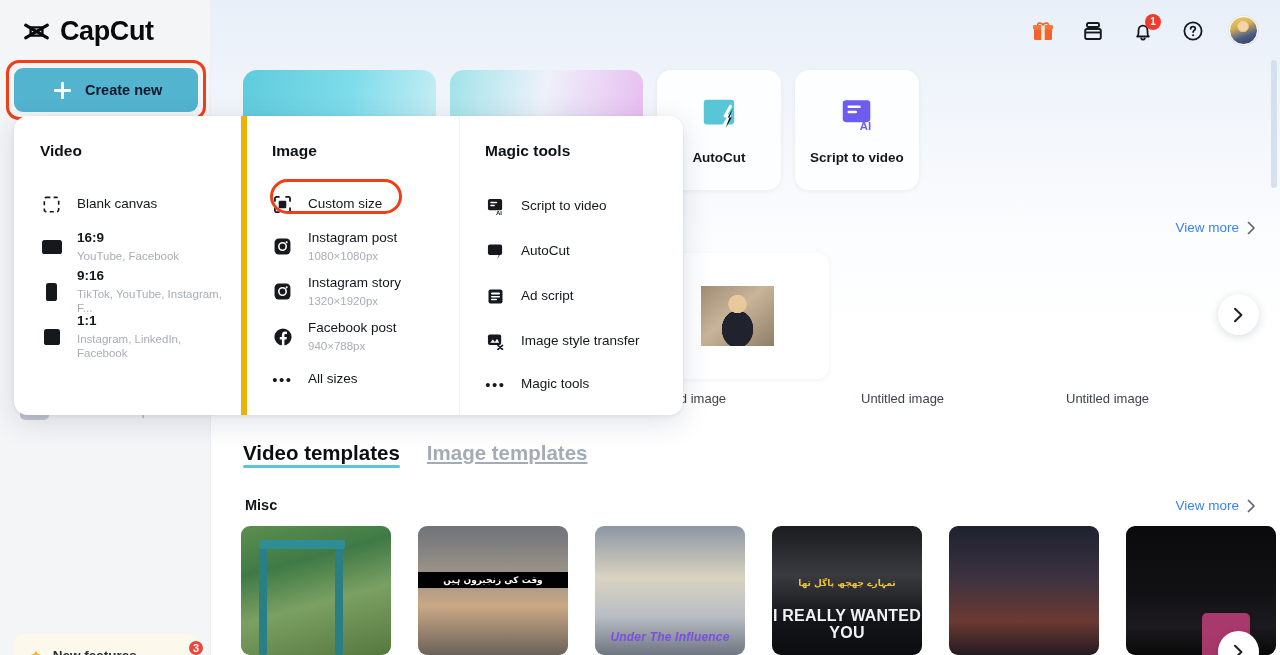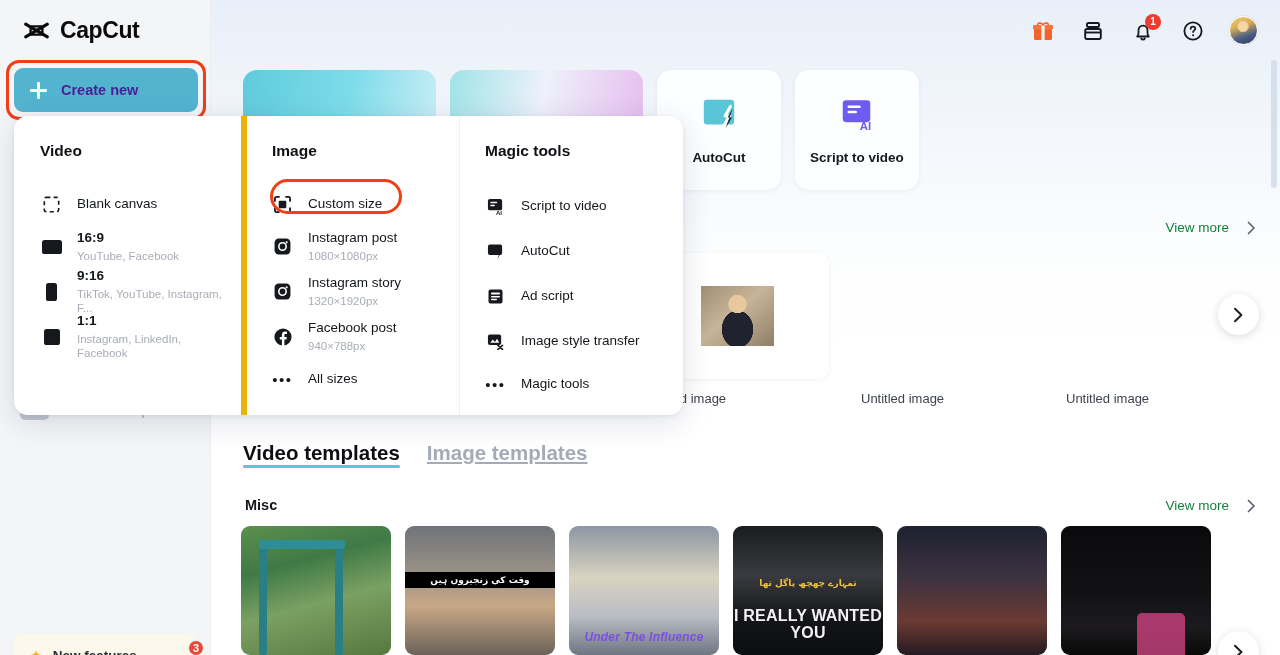--- a/index.html
+++ b/index.html
@@ -21,31 +21,31 @@
   
   .sidebar {
     position: absolute; left: 0; top: 0; width: 211px; height: 655px;
     background: #f4f5f7; border-right: 1px solid #eceef1;
   }
   .logo-wrap {
     position: absolute; left: 22px; top: 16px;
     display: flex; align-items: center; gap: 9px;
   }
   .logo-mark { width: 29px; height: 29px; }
-  .logo-text { font-size: 23px; font-weight: 700; letter-spacing: -.4px; color: #0a0a0a; }
+  .logo-text { font-size: 27px; font-weight: 700; letter-spacing: -.4px; color: #0a0a0a; }
 
   .create-new-wrap { position: absolute; left: 14px; top: 68px; }
   .hl-ring {
     position: absolute; left: -8px; top: -8px; right: -8px; bottom: -8px;
     border: 3px solid #ef3e18; border-radius: 13px; pointer-events: none;
   }
   .create-new {
     position: relative; width: 184px; height: 44px; border-radius: 9px;
-    background: #53b4d0; color: #4c1d95; border: none; cursor: pointer;
-    display: flex; align-items: center; padding-left: 16px; gap: 14px;
+    background: #53b4d0; color: #0f172a; border: none; cursor: pointer;
+    display: flex; align-items: center; padding-left: 40px; gap: 14px;
     font-size: 14.5px; font-weight: 700; font-family: inherit;
   }
   .plus-ico { display: block; width: 17px; height: 17px; position: relative; }
   .plus-ico::before, .plus-ico::after {
     content: ""; position: absolute; background: #fff; border-radius: 1px;
   }
   .plus-ico::before { left: 7px; top: 0; width: 3px; height: 17px; }
   .plus-ico::after  { top: 7px; left: 0; height: 3px; width: 17px; }
 
   .space-row {
@@ -120,22 +120,22 @@
   .tool-card {
     width: 124px; height: 120px; border-radius: 14px; background: #fdfeff;
     box-shadow: 0 1px 4px rgba(40,60,90,.07);
     display: flex; flex-direction: column; align-items: center;
     justify-content: center; gap: 16px; cursor: pointer;
   }
   .tool-lbl { font-size: 13.5px; font-weight: 600; color: #15181d; }
 
   
   .view-more {
-    display: flex; align-items: center; gap: 18px;
-    font-size: 13.5px; color: #15803d; cursor: pointer;
+    display: flex; align-items: center; gap: 8px;
+    font-size: 13.5px; color: #3b82f6; cursor: pointer;
   }
   .vm-1 { position: absolute; right: 24px; top: 220px; }
   .proj-strip { position: absolute; left: 243px; top: 253px; display: flex; gap: 17px; }
   .proj-card {
     width: 184px; height: 126px; border-radius: 11px; background: #ffffff;
     box-shadow: 0 1px 5px rgba(40,60,90,.07);
     display: flex; align-items: center; justify-content: center;
     cursor: pointer; overflow: hidden;
   }
   .thumb-woman {
@@ -174,21 +174,21 @@
   }
   .tab-off { color: #a5abb6; text-decoration: underline; }
 
   .misc-title {
     position: absolute; left: 245px; top: 497px;
     font-size: 14.5px; font-weight: 700; color: #13161a;
   }
   .vm-2 { position: absolute; right: 24px; top: 498px; }
 
   
-  .tpl-strip { position: absolute; left: 241px; top: 526px; display: flex; gap: 14px; }
+  .tpl-strip { position: absolute; left: 241px; top: 526px; display: flex; gap: 27px; }
   .tpl {
     width: 150px; height: 129px; border-radius: 9px; overflow: hidden;
     position: relative; cursor: pointer; flex: none;
   }
   .tpl-cap {
     position: absolute; left: 0; right: 0; text-align: center;
     font-weight: 800; letter-spacing: .2px;
   }
   .urdu { font-family: "DejaVu Sans", sans-serif; direction: rtl; }
   .tpl1 { background: linear-gradient(165deg,#5d8f4e 0%,#3f7a46 30%,#7ba063 58%,#55783f 100%); }

